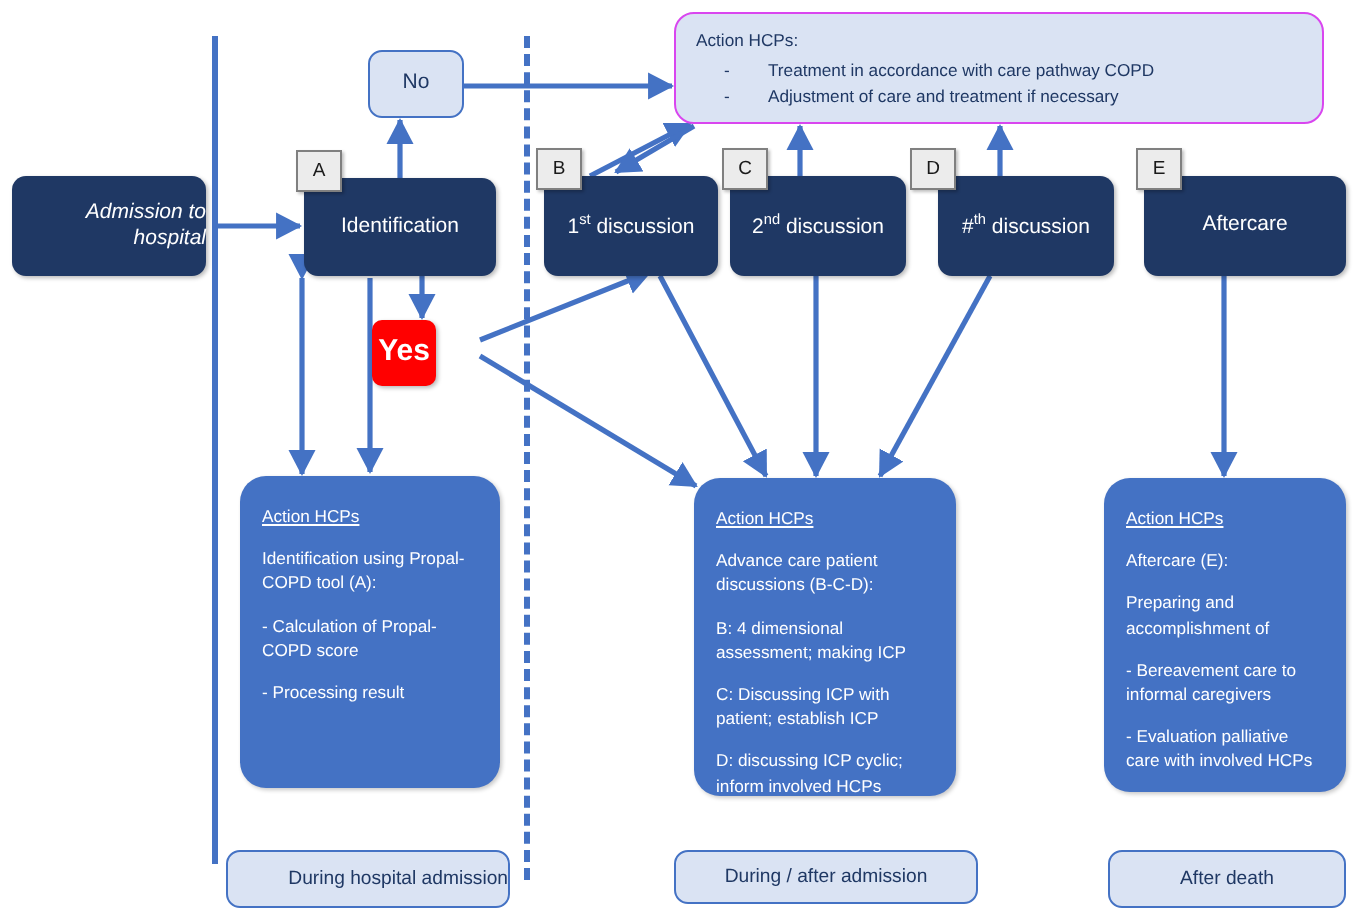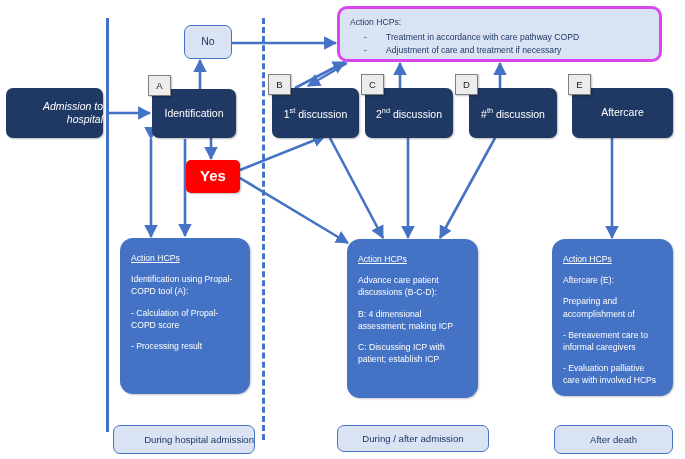--- a/index.html
+++ b/index.html
@@ -80,21 +80,21 @@
     display:block;
   }
   .actionpanel p{margin:0 0 9px 0;}
   .actionpanel p:last-child{margin-bottom:0;}
 
   
   .toppanel{
     position:absolute;
     box-sizing:border-box;
     background:#dae3f3;
-    border:3px solid #d946ef;
+    border:1px solid #d946ef;
     border-radius:10px;
     color:#1f3864;
     font-size:8.6px;
     line-height:1.5;
     padding:7px 10px;
   }
   .toppanel .hdr{display:block;margin-bottom:2px;}
   .toppanel .bullet{display:flex;margin-left:14px;}
   .toppanel .bullet .dash{width:22px;flex:none;}
 
@@ -183,29 +183,29 @@
     </div>
   </div>
 
   <div class="box navy" style="left:6px;top:88px;width:97px;height:50px;font-style:italic;">
     <span>Admission to hospital</span>
   </div>
 
   <div class="tag" style="left:148px;top:75px;">
     <span>A</span>
   </div>
-  <div class="box navy" style="left:152px;top:89px;width:84px;height:49px;">
+  <div class="box navy" style="left:152px;top:89px;width:96px;height:49px;">
     <span>Identification</span>
   </div>
 
   <div class="box lightblue" style="left:184px;top:25px;width:48px;height:34px;">
     <span>No</span>
   </div>
 
-  <div class="box redbox" style="left:186px;top:160px;width:54px;height:33px;">
+  <div class="box redbox" style="left:186px;top:160px;width:32px;height:33px;">
     <span>Yes</span>
   </div>
 
   <div class="tag" style="left:268px;top:74px;">
     <span>B</span>
   </div>
   <div class="box navy" style="left:272px;top:88px;width:87px;height:50px;">
     <span><span>1</span><sup>st</sup><span> discussion</span></span>
   </div>
 
@@ -235,20 +235,21 @@
     <p>Identification using Propal-COPD tool (A):</p>
     <p>- Calculation of Propal-COPD score</p>
     <p>- Processing result</p>
   </div>
 
   <div class="actionpanel" style="left:347px;top:239px;width:131px;height:159px;">
     <span class="hdr">Action HCPs</span>
     <p>Advance care patient discussions (B-C-D):</p>
     <p>B: 4 dimensional assessment; making ICP</p>
     <p>C: Discussing ICP with patient; establish ICP</p>
+    <p>D: discussing ICP cyclic; inform involved HCPs</p>
   </div>
 
   <div class="actionpanel" style="left:552px;top:239px;width:121px;height:157px;">
     <span class="hdr">Action HCPs</span>
     <p>Aftercare (E):</p>
     <p>Preparing and accomplishment of</p>
     <p>- Bereavement care to informal caregivers</p>
     <p>- Evaluation palliative care with involved HCPs</p>
   </div>
 

